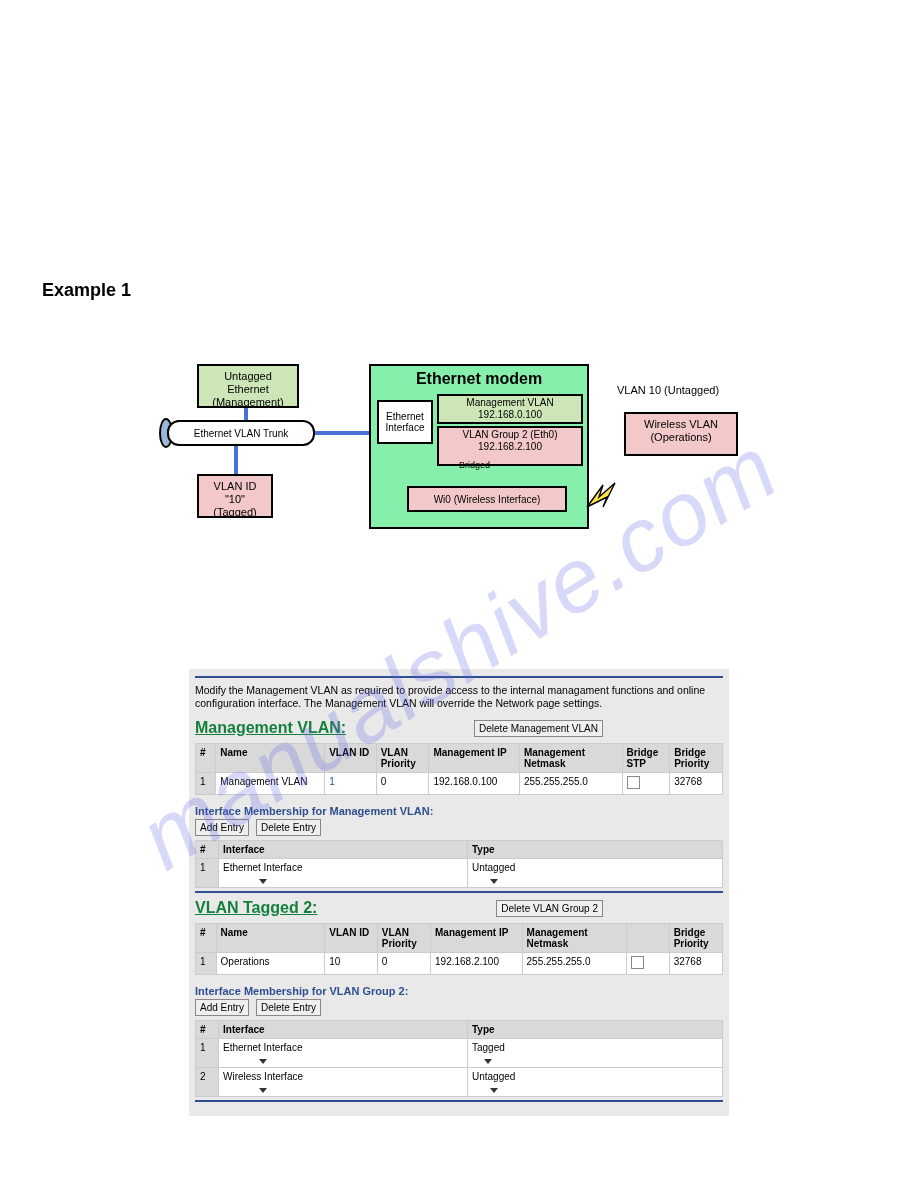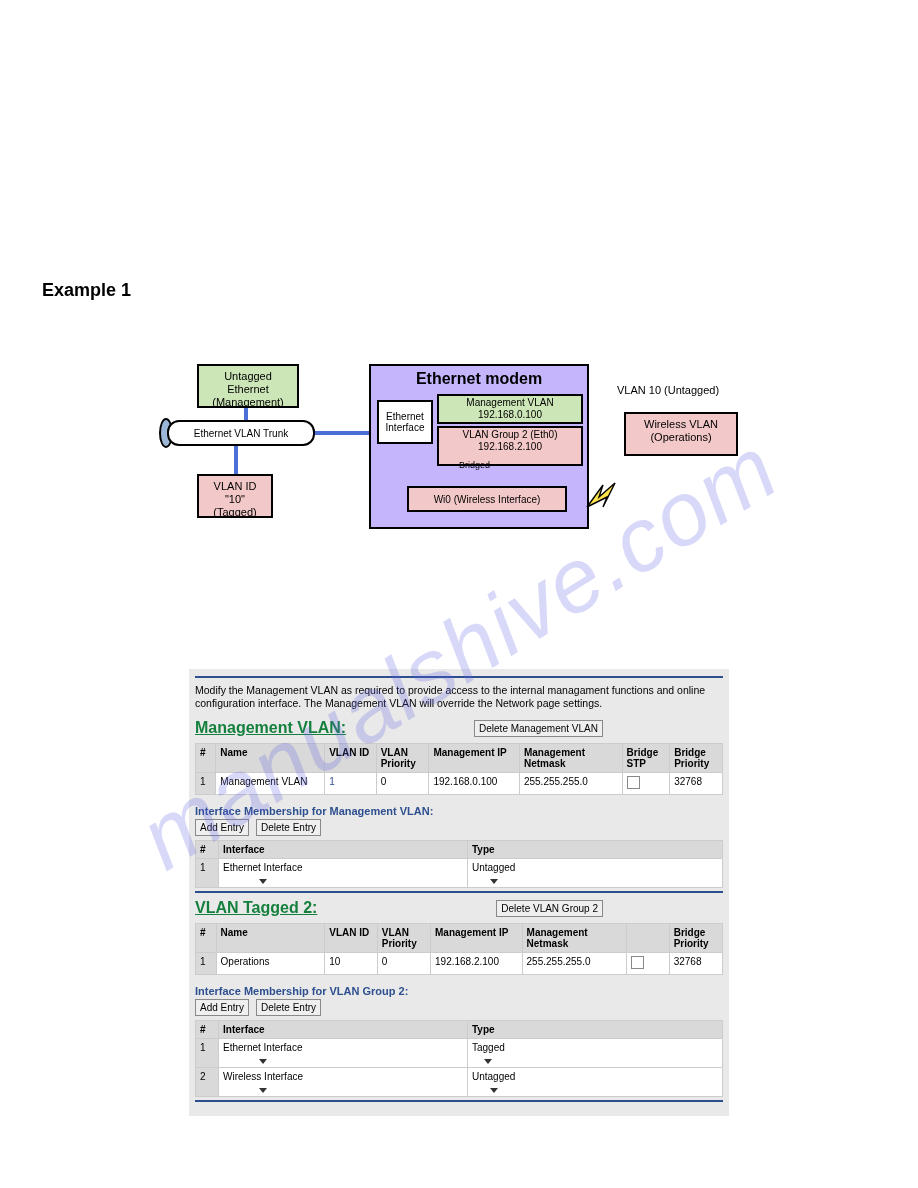--- a/index.html
+++ b/index.html
@@ -38,21 +38,21 @@
     text-align: center;
     padding: 4px 2px;
     line-height: 1.2;
   }
   .green { background: #cde6b8; }
   .red   { background: #f3c8c8; }
   .modem {
     position: absolute;
     left: 220px; top: 45px;
     width: 220px; height: 165px;
-    background: #c4b5fd;
+    background: #86efac;
     border: 2px solid #000;
     box-sizing: border-box;
   }
   .modem .title {
     font-weight: bold;
     font-size: 16px;
     text-align: center;
     padding: 4px 0 2px;
   }
   .eth-if {

